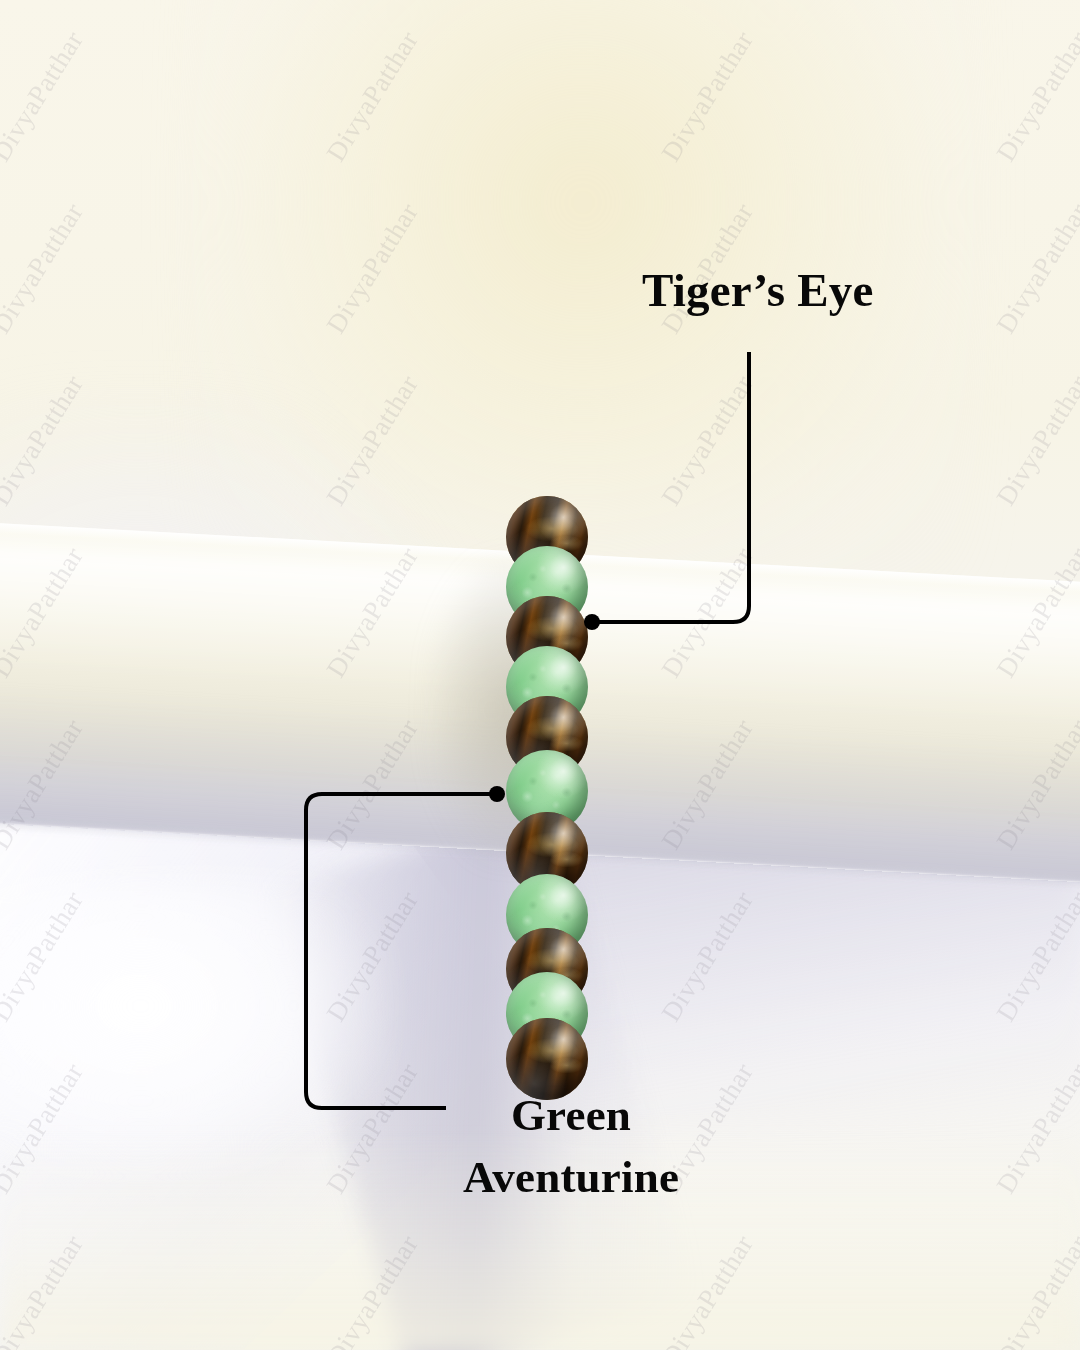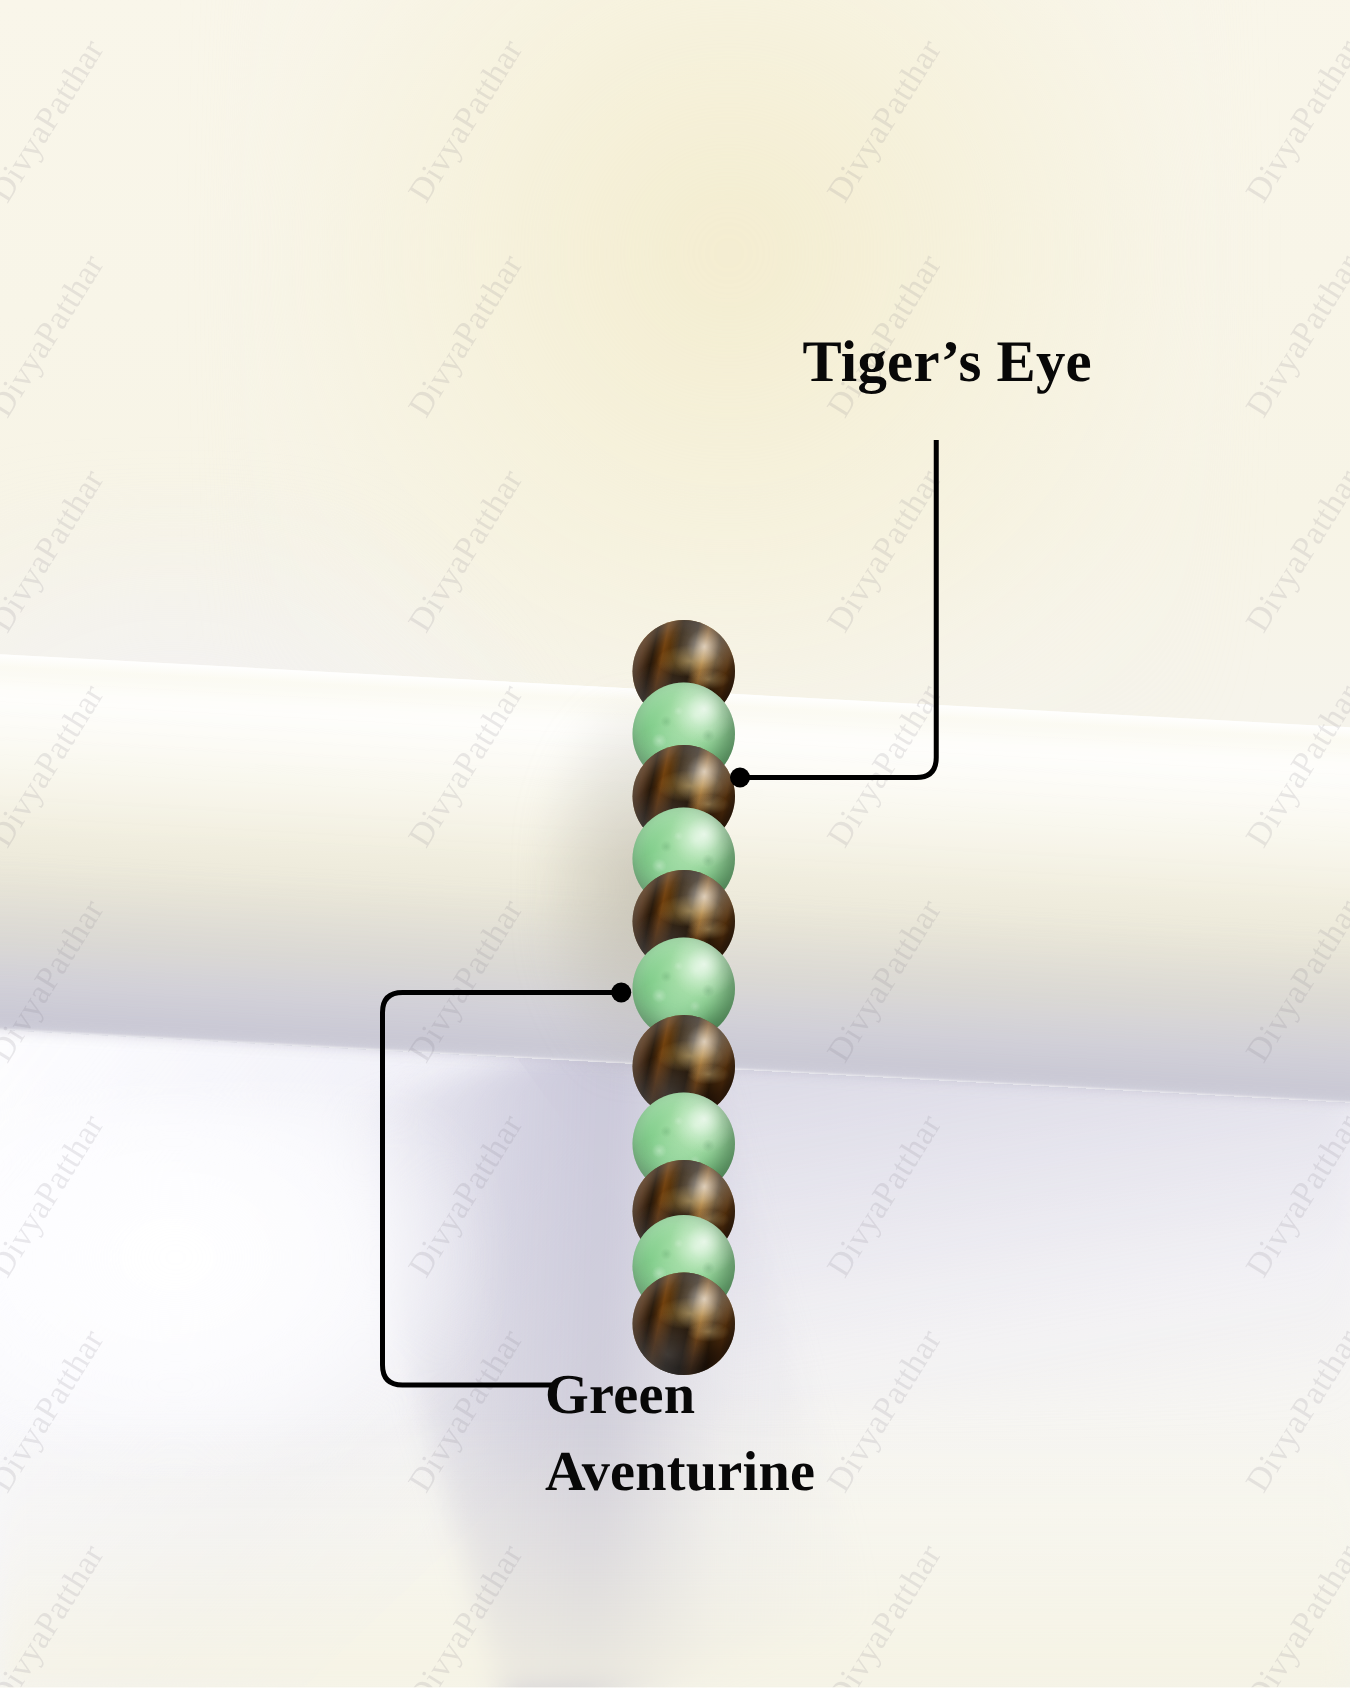--- a/index.html
+++ b/index.html
@@ -337,21 +337,21 @@
   .label-tigers-eye {
     left: 642px;
     top: 266px;
     font-size: 47px;
   }
   .label-green-aventurine {
     left: 436px;
     top: 1084px;
     font-size: 45px;
     line-height: 1.38;
-    text-align: left;
+    text-align: center;
     white-space: normal;
     width: 270px;
   }
 </style>
 </head>
 <body>
 
 <div id="stage">
 
   <div class="bg-base"></div>

